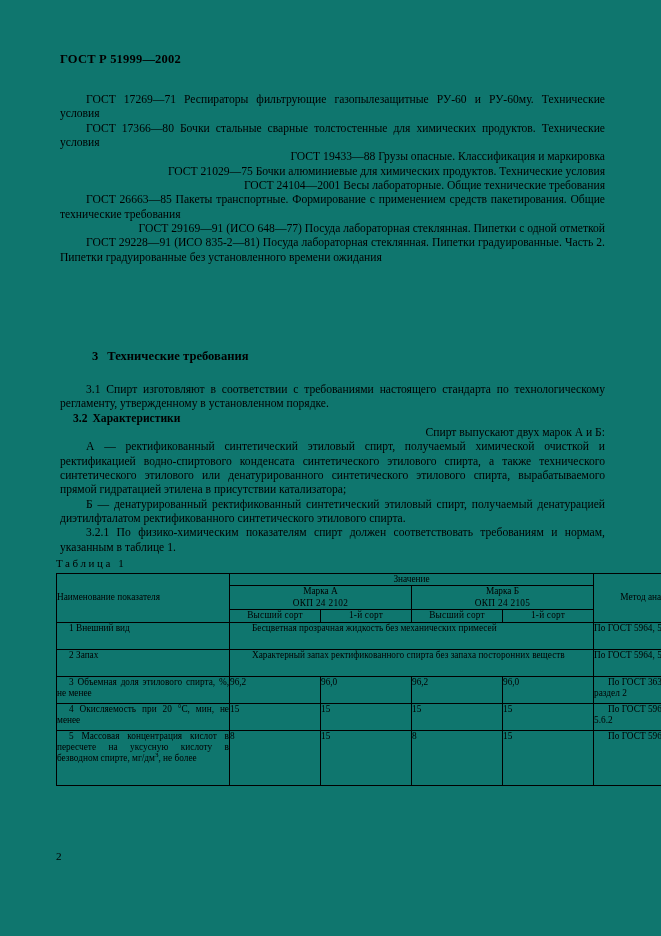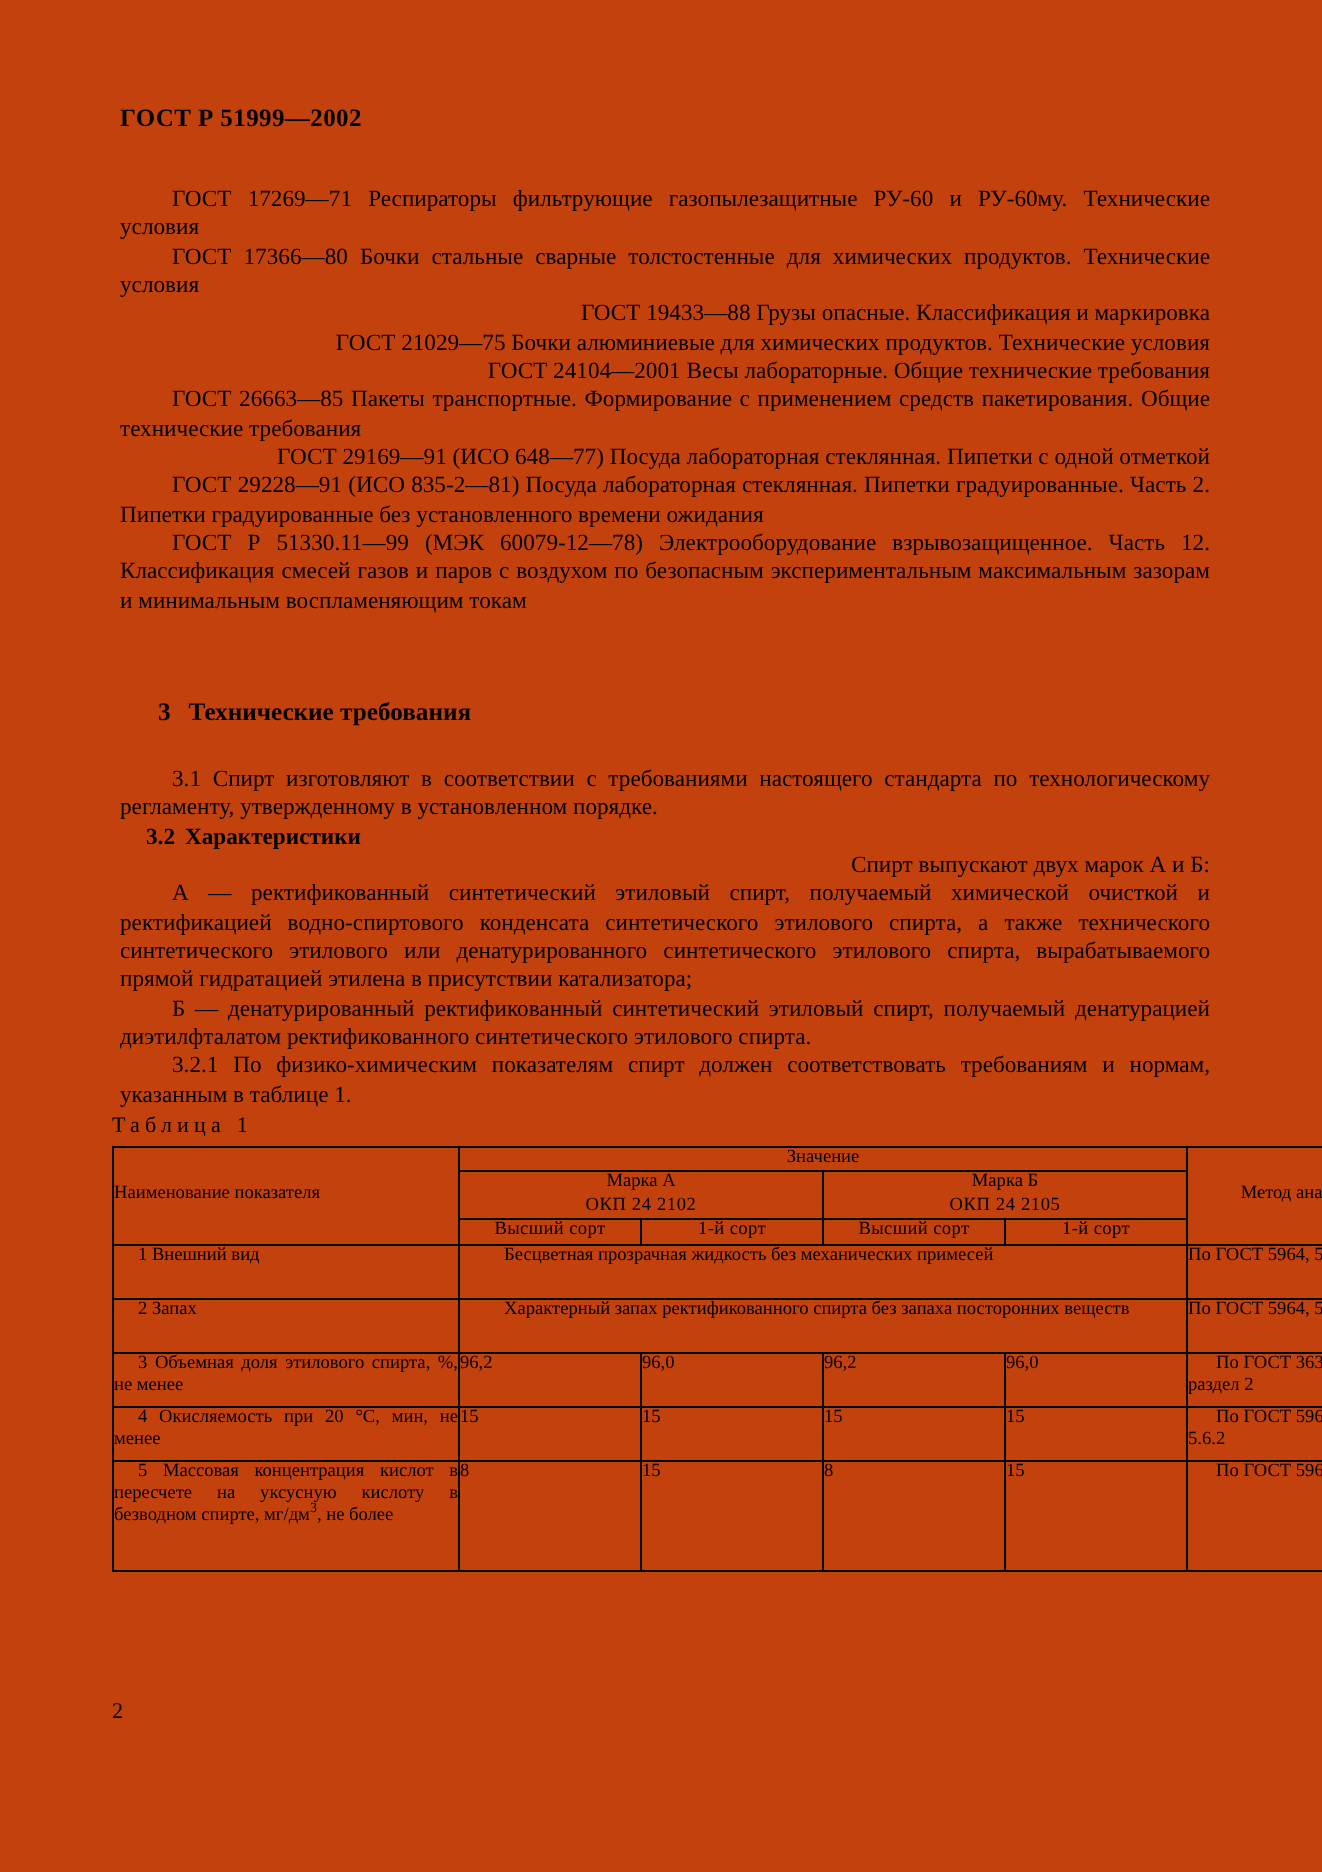--- a/index.html
+++ b/index.html
@@ -5,21 +5,21 @@
 <style>
   html, body {
     margin: 0;
     padding: 0;
     background: #ffffff;
   }
   .page {
     position: relative;
     width: 661px;
     height: 936px;
-    background: #c2410c;
+    background: #0f766e;
     font-family: "Liberation Serif", "DejaVu Serif", serif;
     color: #000000;
     overflow: hidden;
     box-sizing: border-box;
   }
 
   
   .doc-header {
     position: absolute;
     left: 60px;
@@ -46,21 +46,21 @@
     text-indent: 26px;
     text-align: justify;
   }
   p.para.last-left {
     text-align: right;
   }
 
   
   .section-heading {
     position: absolute;
-    left: 79px;
+    left: 92px;
     top: 349px;
     font-size: 12.6px;
     font-weight: bold;
   }
   .section-heading .num {
     margin-right: 9px;
   }
 
   .body-block-2 {
     position: absolute;
@@ -205,21 +205,20 @@
 
   <div class="body-block">
     <p class="para">ГОСТ 17269—71  Респираторы фильтрующие газопылезащитные РУ-60 и РУ-60му. Технические условия</p>
     <p class="para">ГОСТ 17366—80  Бочки стальные сварные толстостенные для химических продуктов. Технические условия</p>
     <p class="para last-left">ГОСТ 19433—88  Грузы опасные. Классификация и маркировка</p>
     <p class="para last-left">ГОСТ 21029—75  Бочки алюминиевые для химических продуктов. Технические условия</p>
     <p class="para last-left">ГОСТ 24104—2001  Весы лабораторные. Общие технические требования</p>
     <p class="para">ГОСТ 26663—85  Пакеты транспортные. Формирование с применением средств пакетирования. Общие технические требования</p>
     <p class="para last-left">ГОСТ 29169—91 (ИСО 648—77)  Посуда лабораторная стеклянная. Пипетки с одной отметкой</p>
     <p class="para">ГОСТ 29228—91 (ИСО 835-2—81)  Посуда лабораторная стеклянная. Пипетки градуированные. Часть 2. Пипетки градуированные без установленного времени ожидания</p>
-    <p class="para">ГОСТ Р 51330.11—99 (МЭК 60079-12—78)  Электрооборудование взрывозащищенное. Часть 12. Классификация смесей газов и паров с воздухом по безопасным экспериментальным максимальным зазорам и минимальным воспламеняющим токам</p>
   </div>
 
   <div class="section-heading">
     <span class="num">3</span><span>Технические требования</span>
   </div>
 
   <div class="body-block-2">
     <p class="para">3.1  Спирт изготовляют в соответствии с требованиями настоящего стандарта по технологическому регламенту, утвержденному в установленном порядке.</p>
     <p class="sub-heading">
       <span class="num">3.2</span><span>Характеристики</span>

